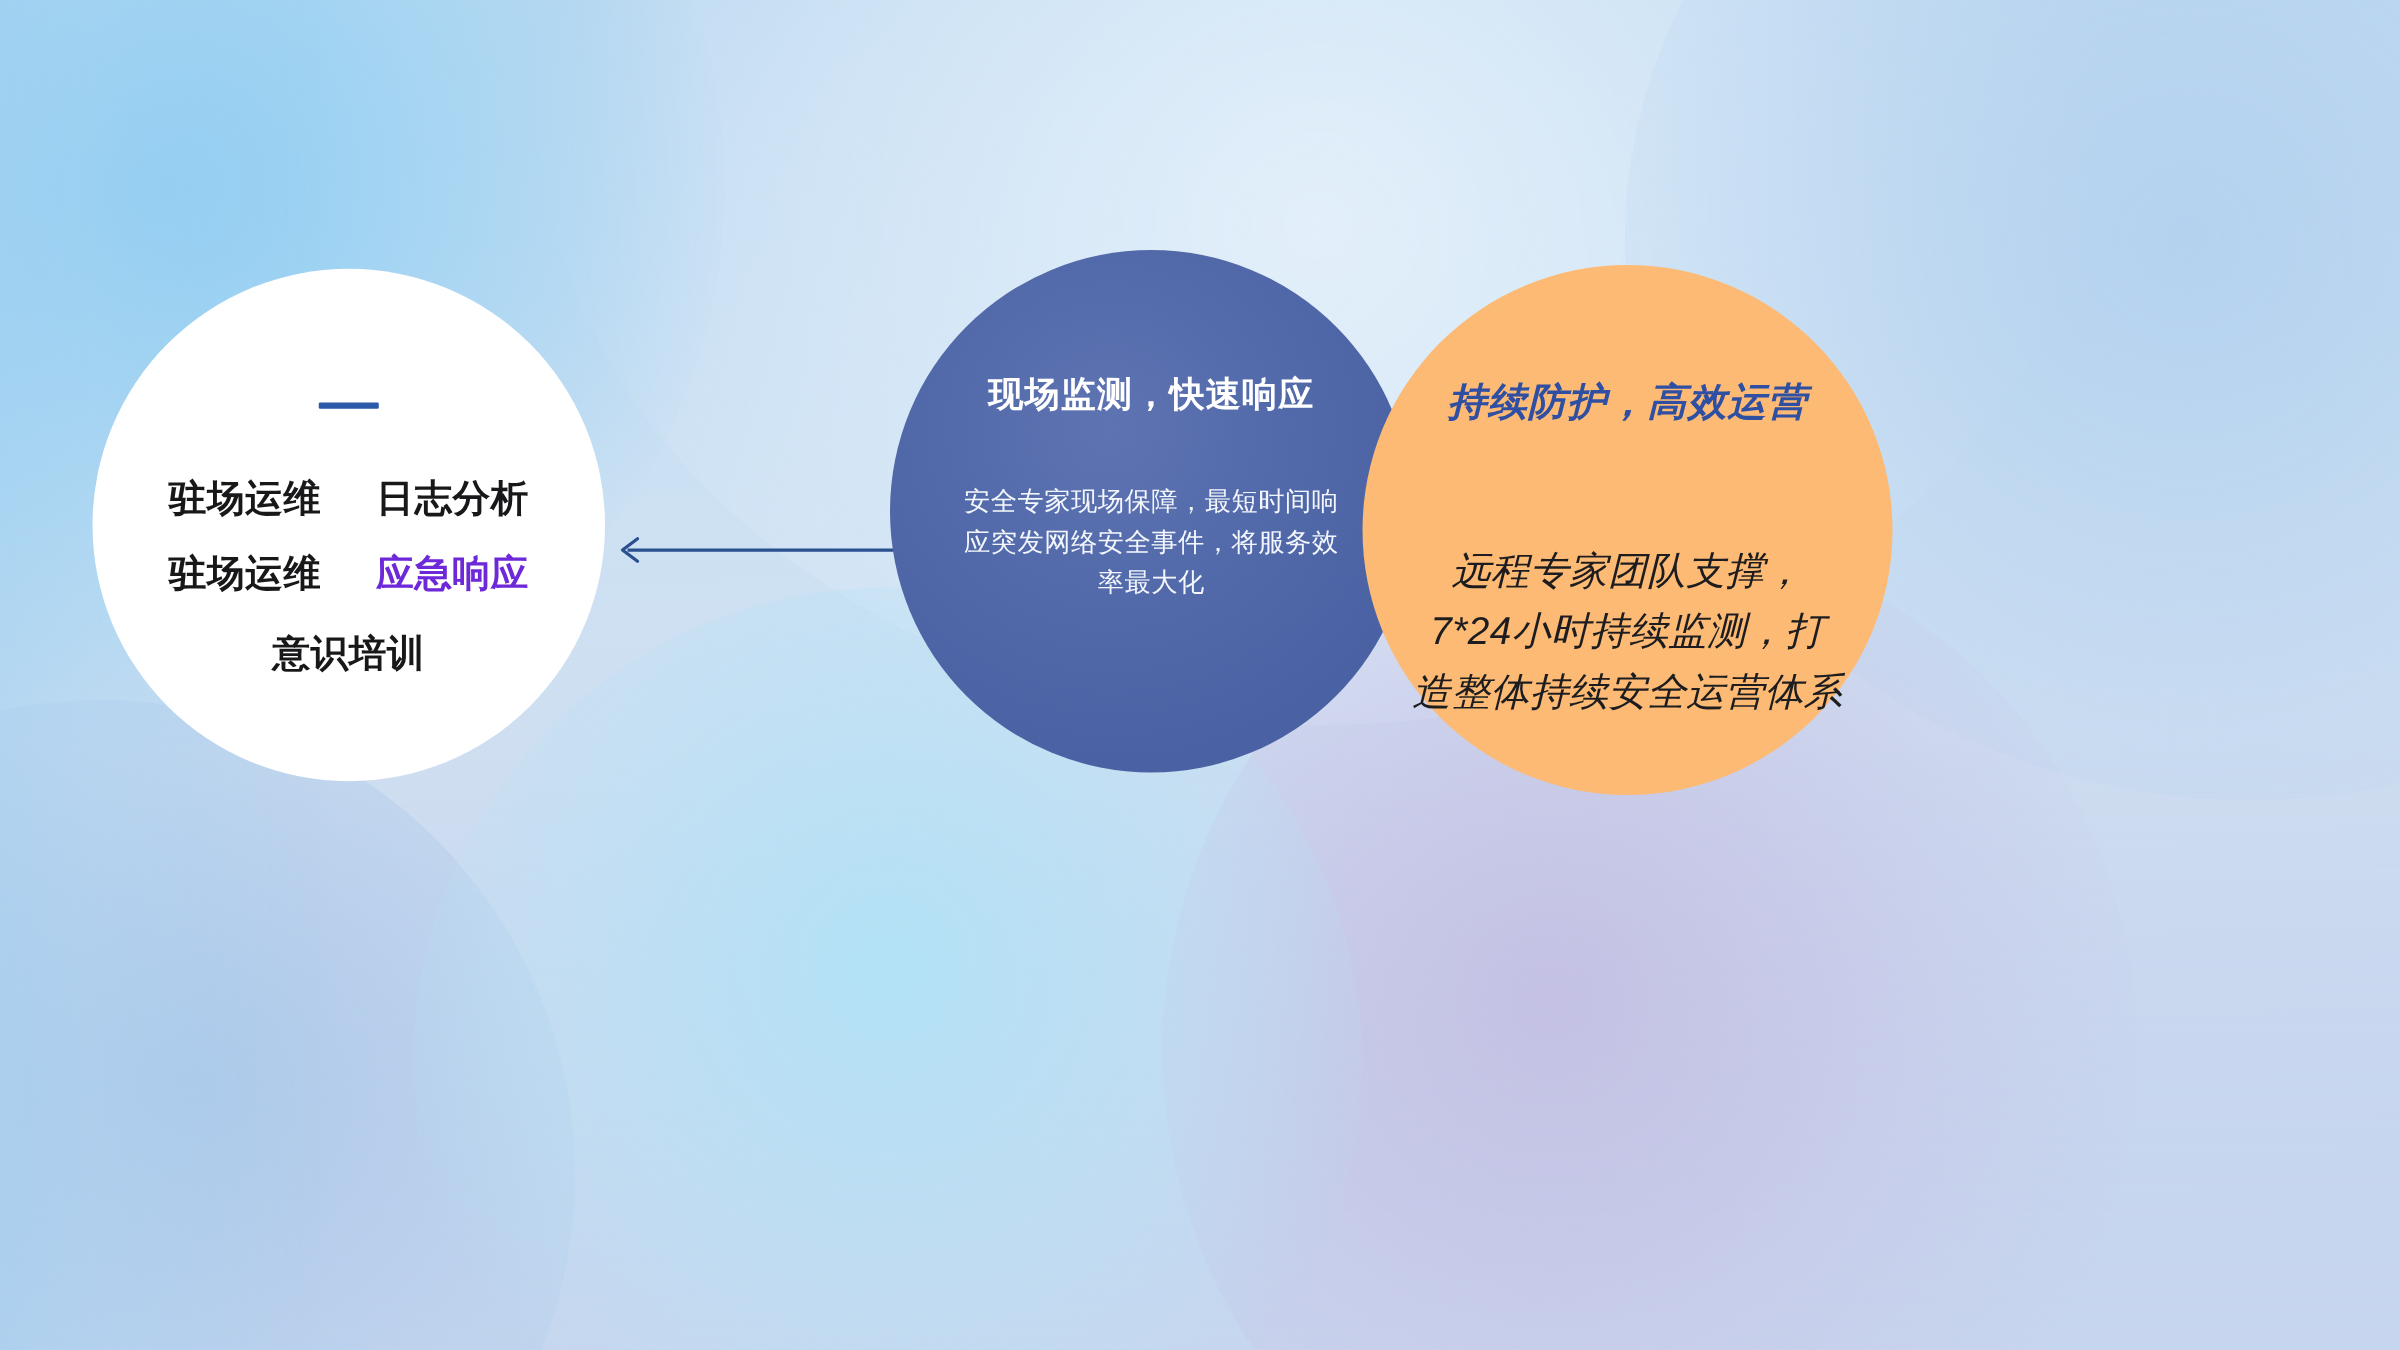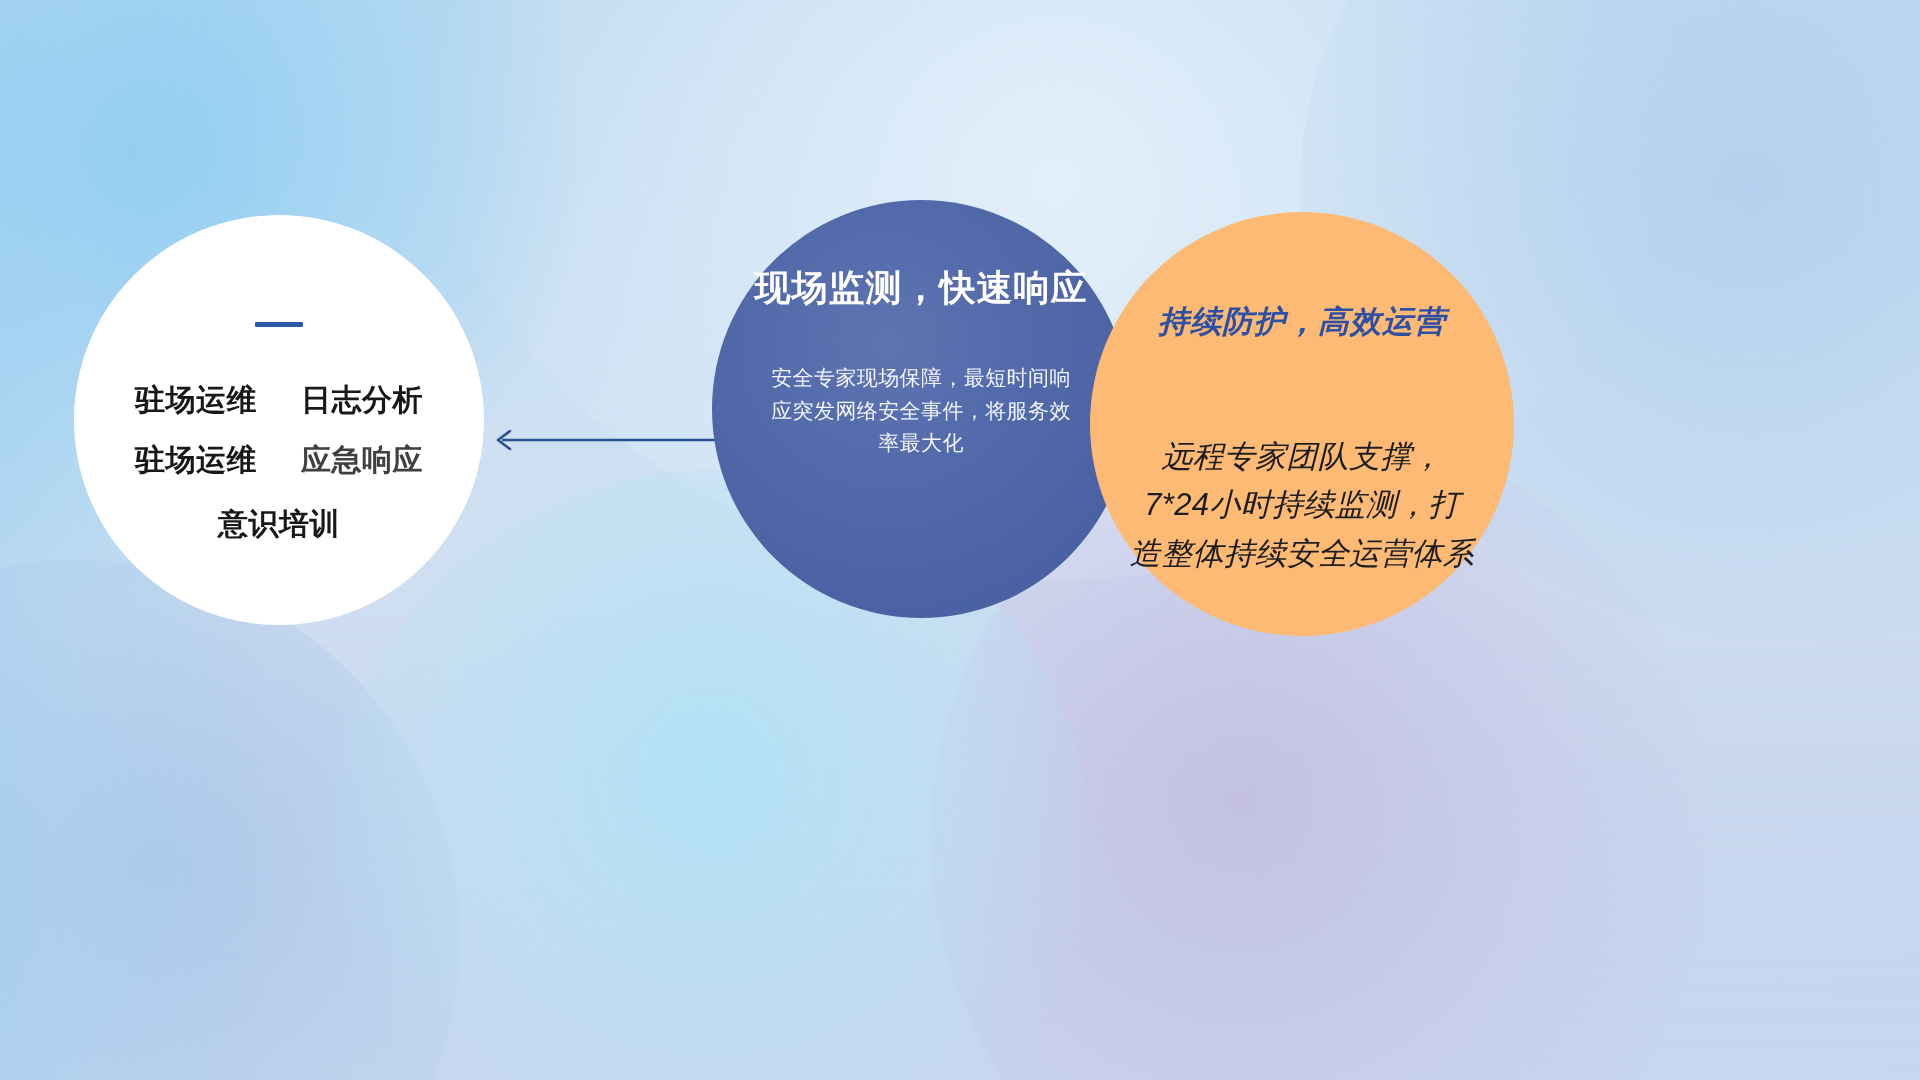--- a/index.html
+++ b/index.html
@@ -57,22 +57,22 @@
     line-height:1;white-space:nowrap;
   }
   #c-left .kw-row{display:flex;gap:44px;justify-content:center;}
   #c-left .kw-l1{margin-top:58px;}
   #c-left .kw-l2{margin-top:30px;}
   #c-left .kw-l3{margin-top:34px;}
 
   #c-mid{left:712px;top:200px;width:418px;height:418px;
          background:radial-gradient(circle at 42% 34%, #5e73b2 0%, #5169a9 42%, #4a62a3 74%, #47609f 100%);}
   #c-mid .title{
-    color:#ffffff;font-weight:bold;font-size:36px;letter-spacing:1px;
-    margin-top:70px;white-space:nowrap;line-height:1;
+    color:#ffffff;font-weight:bold;font-size:28px;letter-spacing:1px;
+    margin-top:102px;white-space:nowrap;line-height:1;
   }
   #c-mid .body{
     color:#f3f6fc;font-size:21px;line-height:1.55;margin-top:56px;
     width:300px;letter-spacing:.4px;
   }
 
   #c-right{left:1090px;top:212px;width:424px;height:424px;background:#fdba74;font-style:italic;}
   #c-right .title{
     color:#2f4fa3;font-weight:bold;font-size:31px;letter-spacing:1px;
     margin-top:94px;white-space:nowrap;line-height:1;
@@ -107,21 +107,21 @@
 <div class="circle" id="c-left">
   <div class="dash" style="background: rgb(42, 90, 168);"></div>
 
   <div class="kw-row kw-l1">
     <span class="kw" style="color: rgb(24, 24, 26);">驻场运维</span>
     <span class="kw" style="color: rgb(24, 24, 26);">日志分析</span>
   </div>
 
   <div class="kw-row kw-l2">
     <span class="kw" style="color: rgb(24, 24, 26);">驻场运维</span>
-    <span class="kw" style="color: #404040; text-align: center;">应急响应</span>
+    <span class="kw" style="color: #6d28d9; text-align: center;">应急响应</span>
   </div>
 
   <div class="kw-row kw-l3">
     <span class="kw" style="color: rgb(24, 24, 26);">意识培训</span>
   </div>
 </div>
 
 <div class="circle" id="c-mid">
   <div class="title" style="color: rgb(255, 255, 255);">现场监测，快速响应</div>
   <div class="body" style="color: rgb(243, 246, 252);">安全专家现场保障，最短时间响应突发网络安全事件，将服务效率最大化</div>

